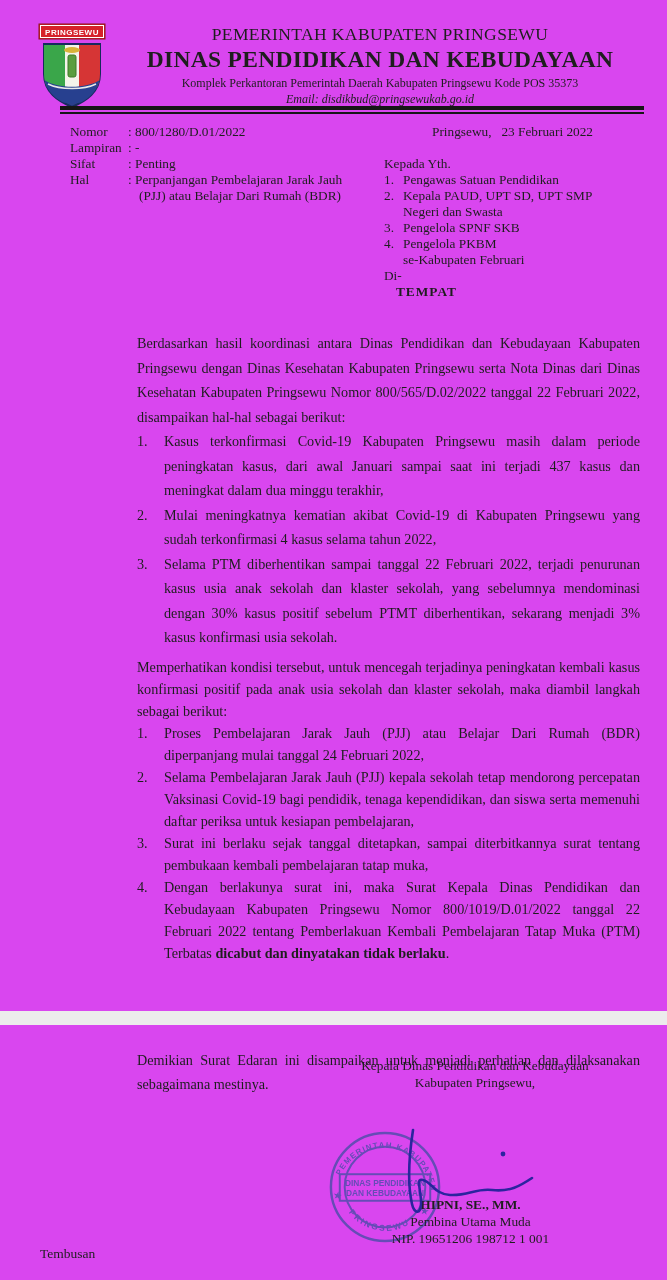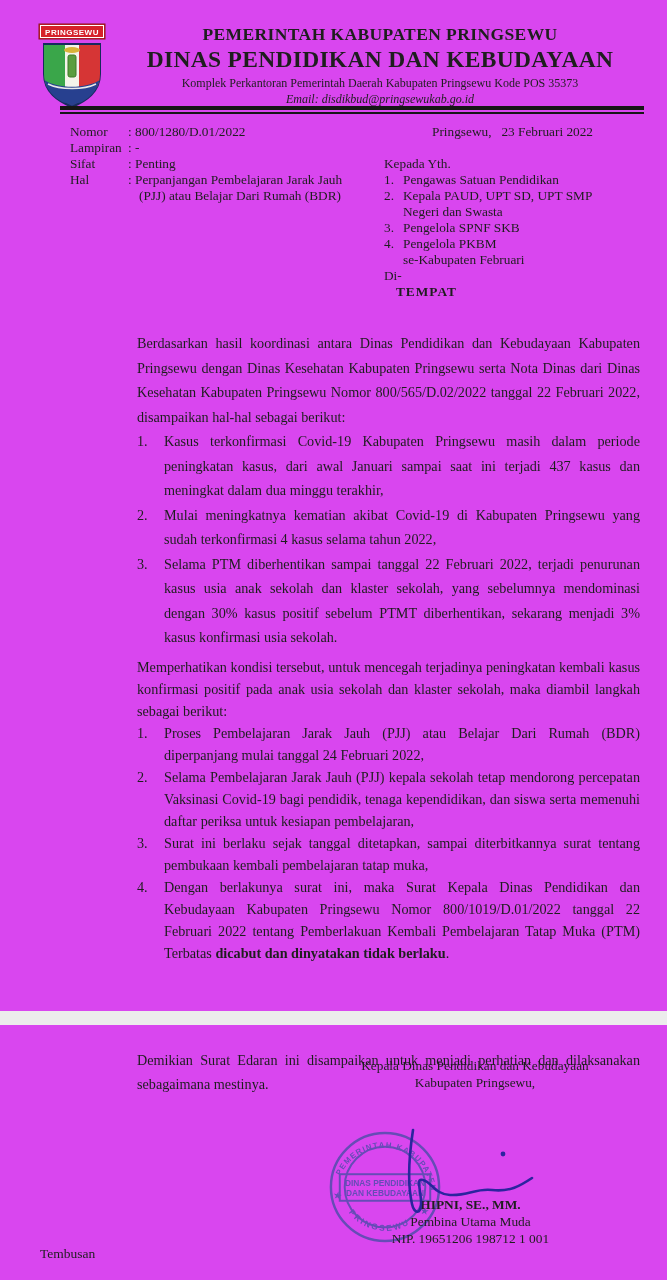--- a/index.html
+++ b/index.html
@@ -1,21 +1,21 @@
 <!DOCTYPE html>
 <html><head>
 <meta charset="utf-8">
 <style>
   html,body{margin:0;padding:0;background:#fff;}
   .page{position:relative;width:667px;height:1280px;background:#d946ef;overflow:hidden;
         font-family:"Liberation Serif","DejaVu Serif",serif;color:#1e1e1e;}
 
   
   .hdr-text{position:absolute;left:110px;top:24px;width:540px;text-align:center;}
-  .hdr-gov{font-size:17.5px;font-weight:bold;letter-spacing:.4px;}
+  .hdr-gov{font-size:17.5px;font-weight:normal;letter-spacing:.4px;}
   .hdr-agency{font-size:23.5px;font-weight:bold;letter-spacing:.3px;margin-top:1px;}
   .hdr-addr{font-size:12px;margin-top:3px;}
   .hdr-email{font-size:12px;font-style:italic;margin-top:1px;}
   .rule{position:absolute;left:60px;right:23px;top:106px;}
   .rule .r1{height:3.5px;background:#161616;}
   .rule .r2{height:2px;background:#161616;margin-top:2px;}
 
   
   .meta{position:absolute;left:70px;top:124px;font-size:13.3px;line-height:16px;}
   .meta .mrow{display:flex;}

